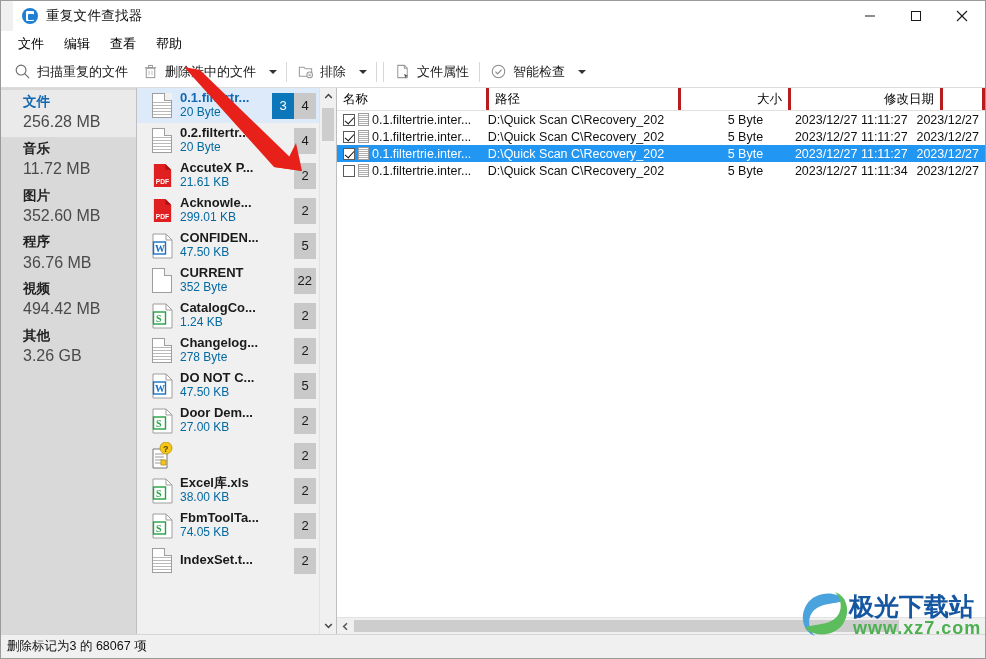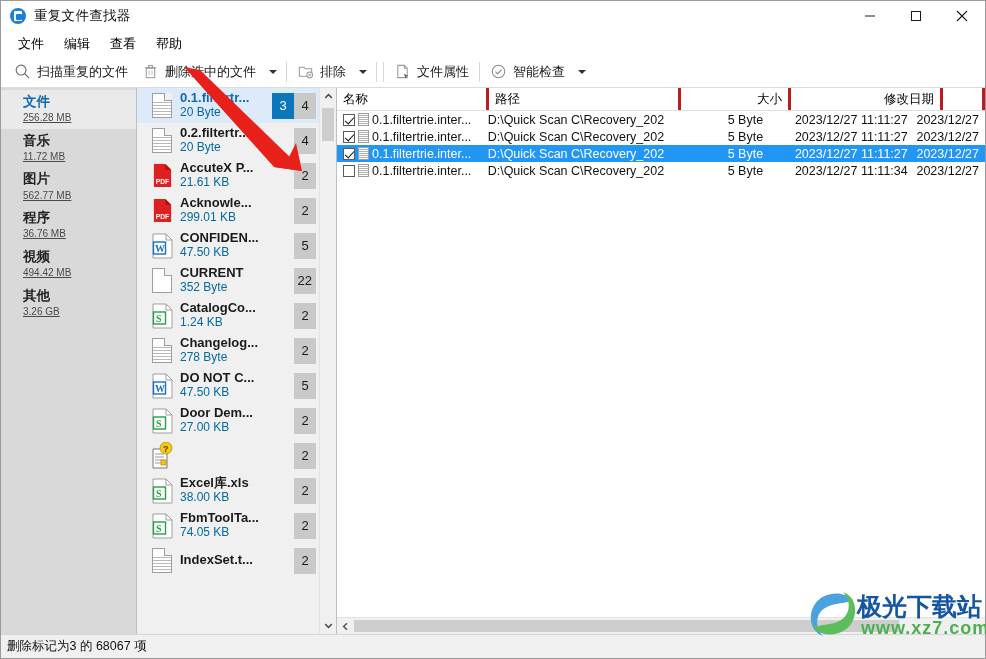--- a/index.html
+++ b/index.html
@@ -22,20 +22,21 @@
   }
 
   
   .titlebar {
     height: 30px;
     background: #ffffff;
     display: flex;
     align-items: center;
     flex: 0 0 auto;
     position: relative;
+    margin-left: 12px;
   }
   .title-ico {
     width: 16px; height: 16px;
     margin-left: 9px; margin-right: 8px;
     border-radius: 50%;
     background: #1e7fd4;
     position: relative;
     flex: 0 0 auto;
   }
   .title-ico::after {
@@ -151,24 +152,23 @@
     line-height: 1.35;
   }
   .side-item.active { background: #eaeaea; }
   .side-name {
     font-size: 13.5px;
     font-weight: bold;
     color: #222;
   }
   .side-item.active .side-name { color: #1268b3; }
   .side-size {
-    font-size: 10px;
+    font-size: 16px;
     color: #4a4a4a;
     font-weight: normal;
-    text-decoration: underline;
   }
 
   
   .grouplist {
     width: 200px;
     flex: 0 0 auto;
     background: #f0f0f0;
     border-right: 1px solid #bfbfbf;
     position: relative;
     overflow: hidden;
@@ -389,21 +389,21 @@
     position: absolute;
     left: 183px; top: 66px;
     width: 130px; height: 110px;
     pointer-events: none;
     z-index: 50;
   }
 
   
   .watermark {
     position: absolute;
-    right: 4px; bottom: 18px;
+    right: 12px; bottom: 18px;
     width: 176px; height: 52px;
     pointer-events: none;
     z-index: 40;
   }
   .wm-text {
     position: absolute;
     left: 52px; top: 2px;
     font-size: 25px;
     font-weight: bold;
     color: #1456a0;
@@ -528,21 +528,21 @@
       <div class="side-item active">
         <div class="side-name">文件</div>
         <div class="side-size">256.28 MB</div>
       </div>
       <div class="side-item">
         <div class="side-name">音乐</div>
         <div class="side-size">11.72 MB</div>
       </div>
       <div class="side-item">
         <div class="side-name">图片</div>
-        <div class="side-size">562.77 MB</div>
+        <div class="side-size">352.60 MB</div>
       </div>
       <div class="side-item">
         <div class="side-name">程序</div>
         <div class="side-size">36.76 MB</div>
       </div>
       <div class="side-item">
         <div class="side-name">視频</div>
         <div class="side-size">494.42 MB</div>
       </div>
       <div class="side-item">

